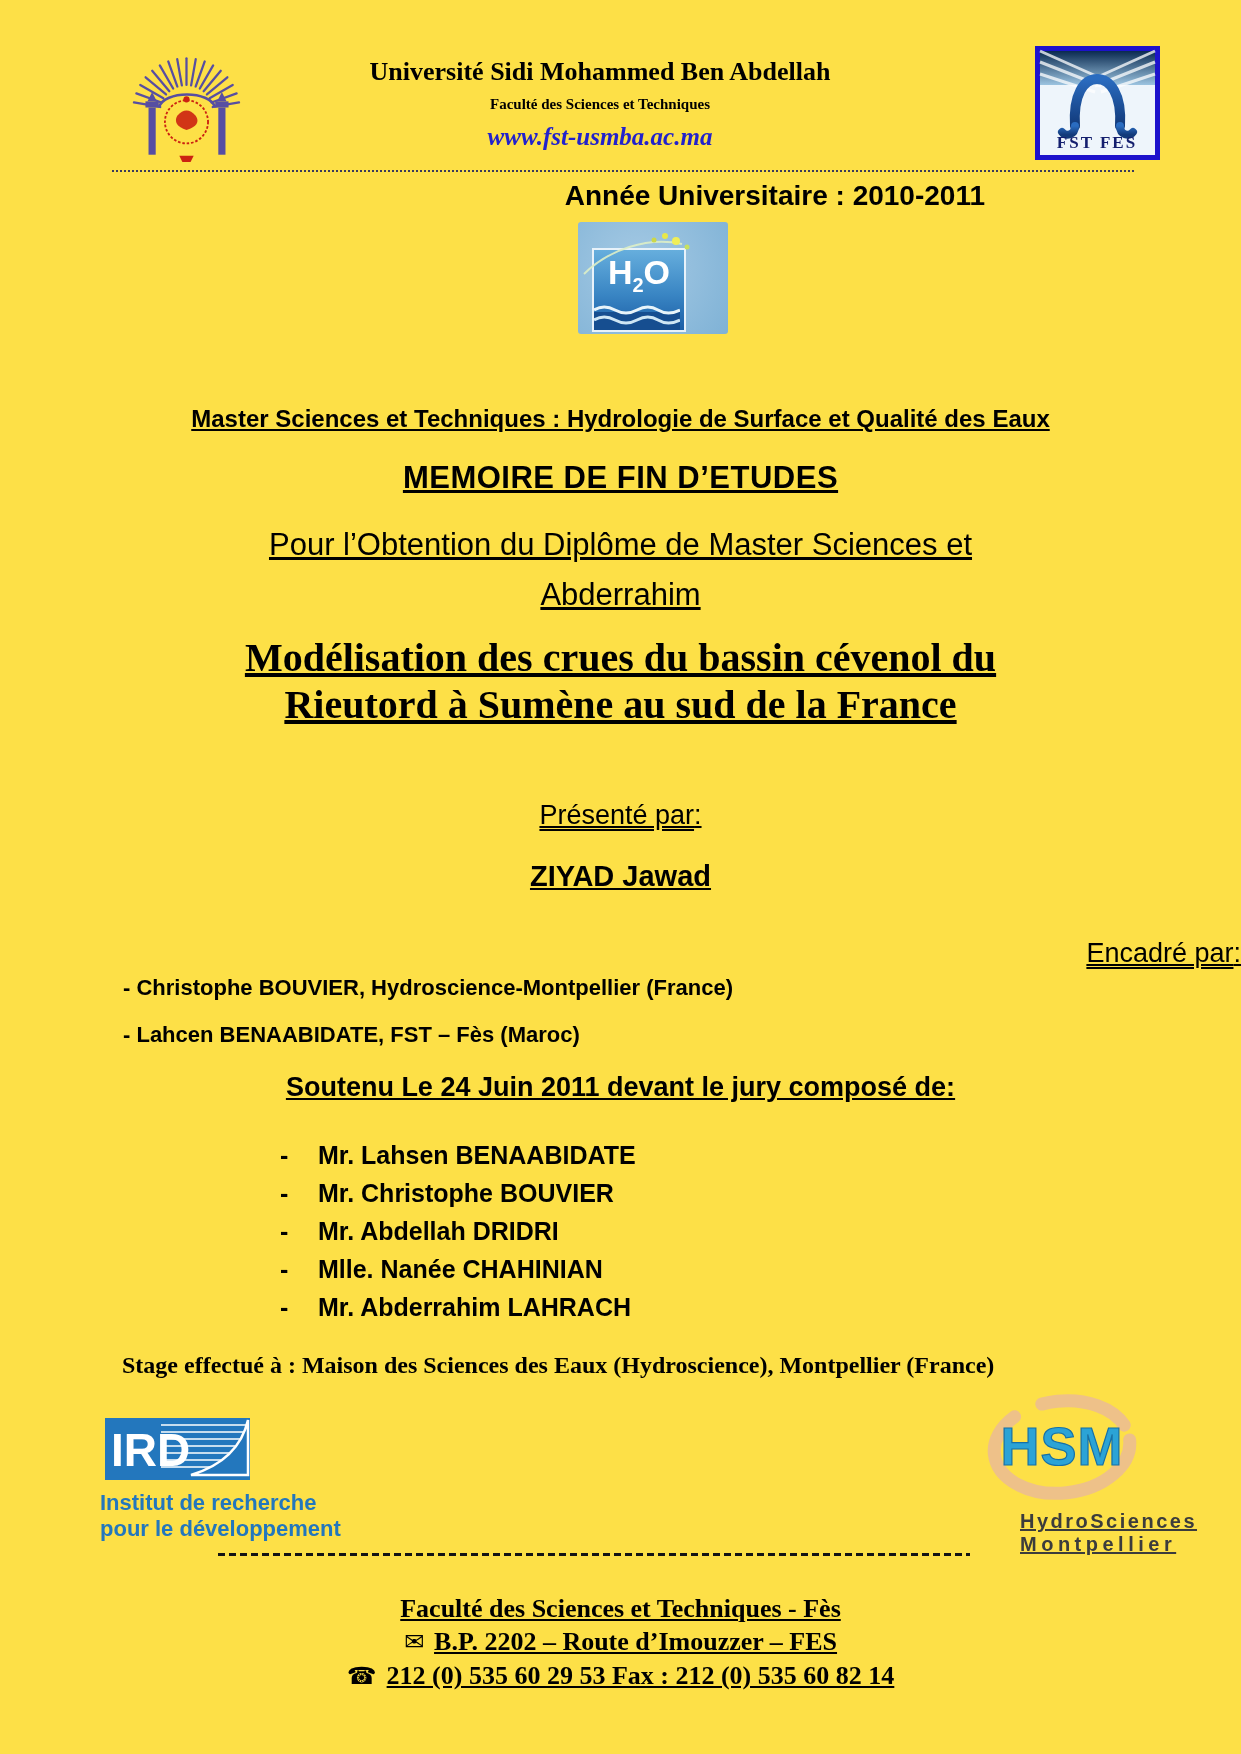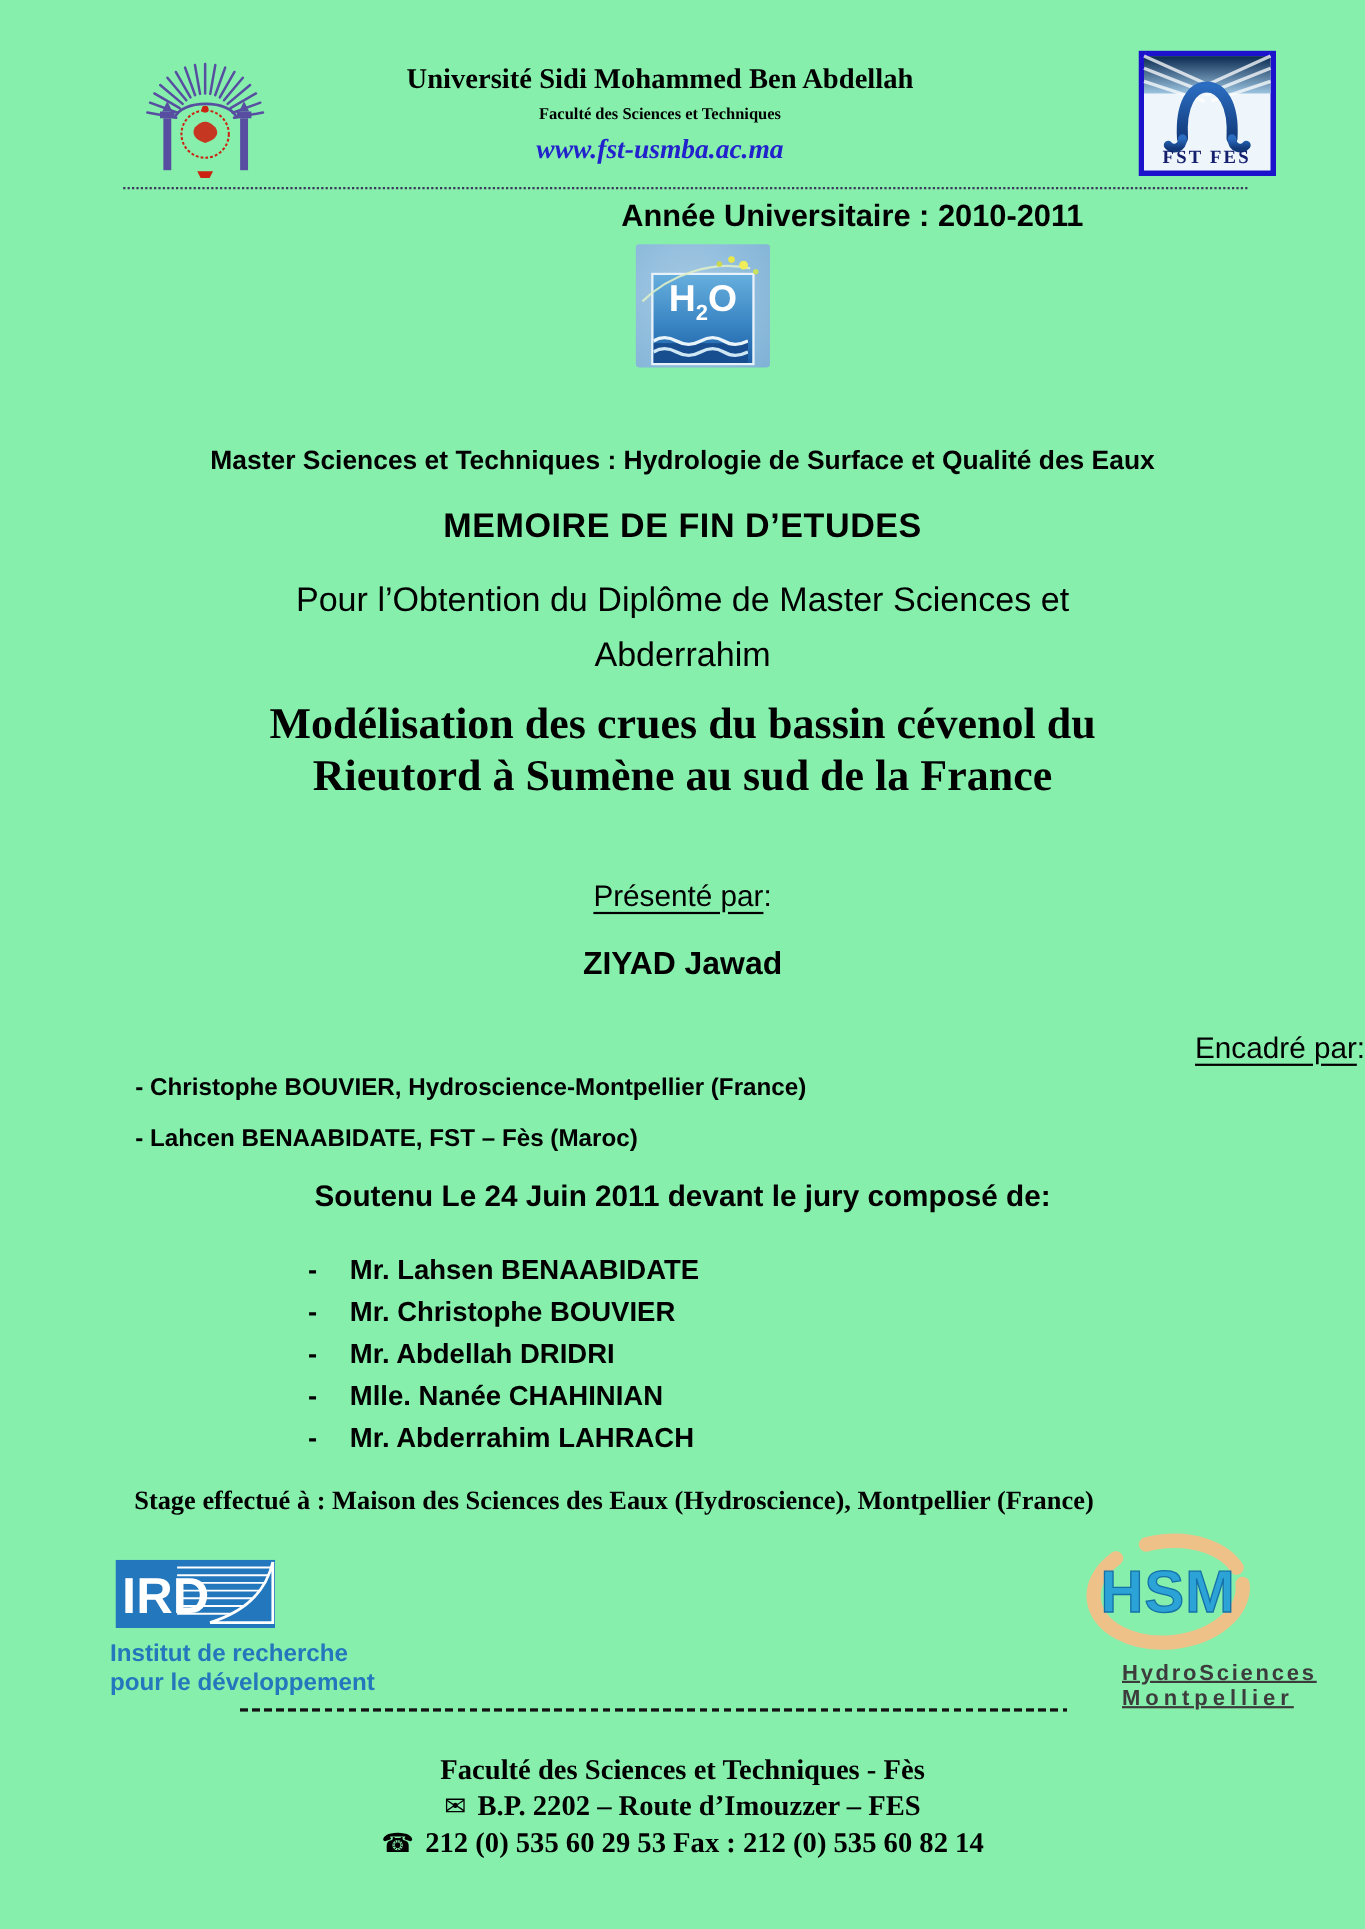--- a/index.html
+++ b/index.html
@@ -1,29 +1,29 @@
 <!DOCTYPE html>
 <html><head>
 <meta charset="utf-8">
 <style>
   html,body{margin:0;padding:0;background:#fff;}
-  .page{position:relative;width:1241px;height:1754px;background:#86efac;overflow:hidden;
+  .page{position:relative;width:1241px;height:1754px;background:#fde047;overflow:hidden;
         font-family:"Liberation Sans",sans-serif;color:#000;}
   .abs{position:absolute;}
-  .center{left:0;width:1241px;text-align:center;}
+  .center{left:0;width:1241px;text-align:center;text-decoration:underline;}
 
   
   .univ-name{font-family:"Liberation Serif",serif;font-weight:bold;font-size:26px;line-height:33px;}
   .faculty{font-family:"Liberation Serif",serif;font-weight:bold;font-size:15px;line-height:32px;}
   .website{font-family:"Liberation Serif",serif;font-weight:bold;font-style:italic;font-size:25px;line-height:33px;color:#2222cc;}
   .dotted-rule{border-top:2px dotted #3a3a5a;height:0;}
   .annee{font-weight:bold;font-size:28px;}
 
   
-  .h2o{width:122px;height:112px;background:radial-gradient(circle at 40% 40%,#a6cae4,#7fb2d6);border-radius:3px;}
+  .h2o{width:122px;height:112px;background:radial-gradient(circle at 40% 40%,#a6cae4,#7fb2d6);border-radius:3px;padding-left:28px;}
   .h2o-inner{position:absolute;left:14px;top:26px;width:90px;height:80px;
              background:linear-gradient(180deg,#66aedd 0%,#3a86c4 55%,#1b5ea6 100%);
              border:2px solid #e8f2fa;}
   .h2o-text{position:absolute;left:0;top:2px;width:100%;text-align:center;color:#fff;
             font-weight:bold;font-size:34px;line-height:40px;}
   .h2o-text sub{font-size:20px;}
   .h2o-waves{position:absolute;left:0;bottom:0;}
   .h2o-spark{position:absolute;left:0;top:0;}
 
   

